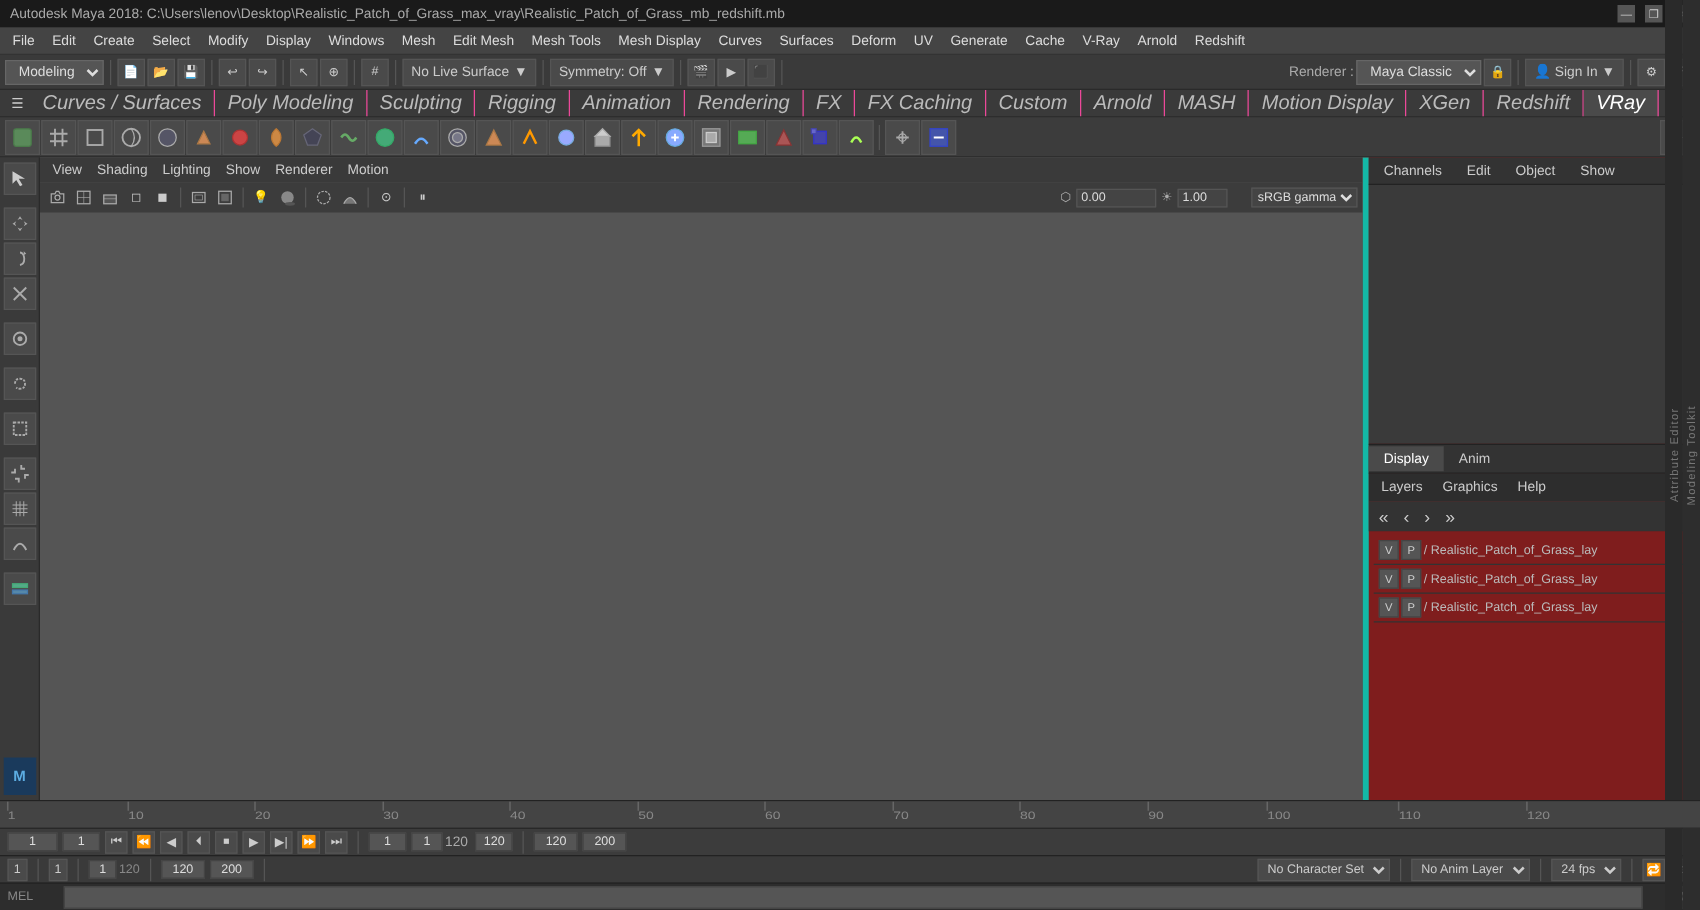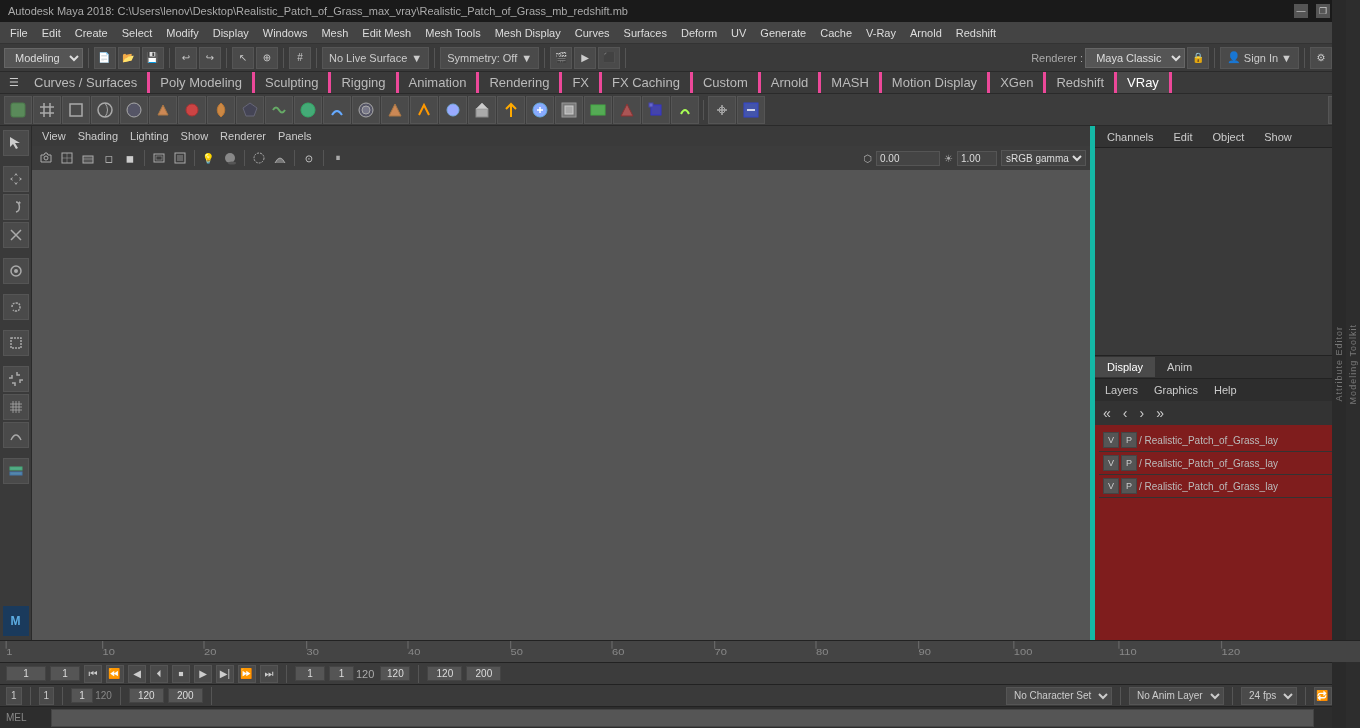--- a/index.html
+++ b/index.html
@@ -79,26 +79,26 @@
     #moduletabs {
       height: 22px;
       background: #3a3a3a;
       display: flex;
       align-items: center;
       padding: 0 4px;
       border-bottom: 1px solid #2a2a2a;
     }
     .module-tab {
       padding: 2px 10px;
-      font-size: 13px;
+      font-size: 16px;
       color: #bbb;
       cursor: pointer;
-      border-right: 3px solid #ec4899;
+      border-right: 1px solid #ec4899;
       height: 100%;
-      display: flex; align-items: center;
+      display: flex; align-items: center; font-style: italic;
     }
     .module-tab.active { background: #4a4a4a; color: #fff; }
 
     
     #icontoolbar {
       height: 32px;
       background: #3c3c3c;
       display: flex;
       align-items: center;
       padding: 0 4px;
@@ -739,21 +739,21 @@
   </div>
 
   <div id="viewport">
 
     <div id="viewport-menubar">
       <span class="vp-menu">View</span>
       <span class="vp-menu">Shading</span>
       <span class="vp-menu">Lighting</span>
       <span class="vp-menu">Show</span>
       <span class="vp-menu">Renderer</span>
-      <span class="vp-menu">Panels</span>
+      <span class="vp-menu">Motion</span>
     </div>
 
     <div id="viewport-toolbar">
 
       <div class="vp-btn">
         <svg width="14" height="14" viewBox="0 0 14 14">
             <path d="M2 4 L5 4 L6 2 L8 2 L9 4 L12 4 L12 11 L2 11Z" fill="none" stroke="#aaa" stroke-width="1"></path>
             <circle cx="7" cy="7" r="2" stroke="#aaa" stroke-width="1" fill="none"></circle>
           </svg>
       </div>
@@ -808,21 +808,21 @@
       <div class="vp-btn">⊙</div>
       <div style="width:1px;height:16px;background:#555;margin:0 3px;"></div>
 
       <div class="vp-btn">⏸</div>
       <div style="flex:1;"></div>
 
       <span style="font-size:10px;color:#aaa;margin-right:3px;">⬡</span>
       <input type="text" style="width: 64px; background: rgb(68, 68, 68); border: 1px solid rgb(85, 85, 85); color: rgb(221, 221, 221); font-size: 10px; padding: 1px 3px;" value="0.00">
       <span style="font-size:10px;color:#aaa;margin:0 3px;">☀</span>
       <input type="text" style="width: 40px; background: rgb(68, 68, 68); border: 1px solid rgb(85, 85, 85); color: rgb(221, 221, 221); font-size: 10px; padding: 1px 3px;" value="1.00">
-      <select style="background:#444;border:1px solid #555;color:#ddd;font-size:10px;height:16px;margin-left:3px;">
+      <select style="background:#444;border:1px solid #555;color:#ddd;font-size:10px;height:16px;margin-left:18px;text-align:right;">
         <option>sRGB gamma</option>
       </select>
     </div>
 
     <div id="scene">
 
       <svg id="grid-canvas" style="position:absolute;top:0;left:0;width:100%;height:100%;">
 
         <rect width="100%" height="100%" fill="#5a5a5a"></rect>
 

